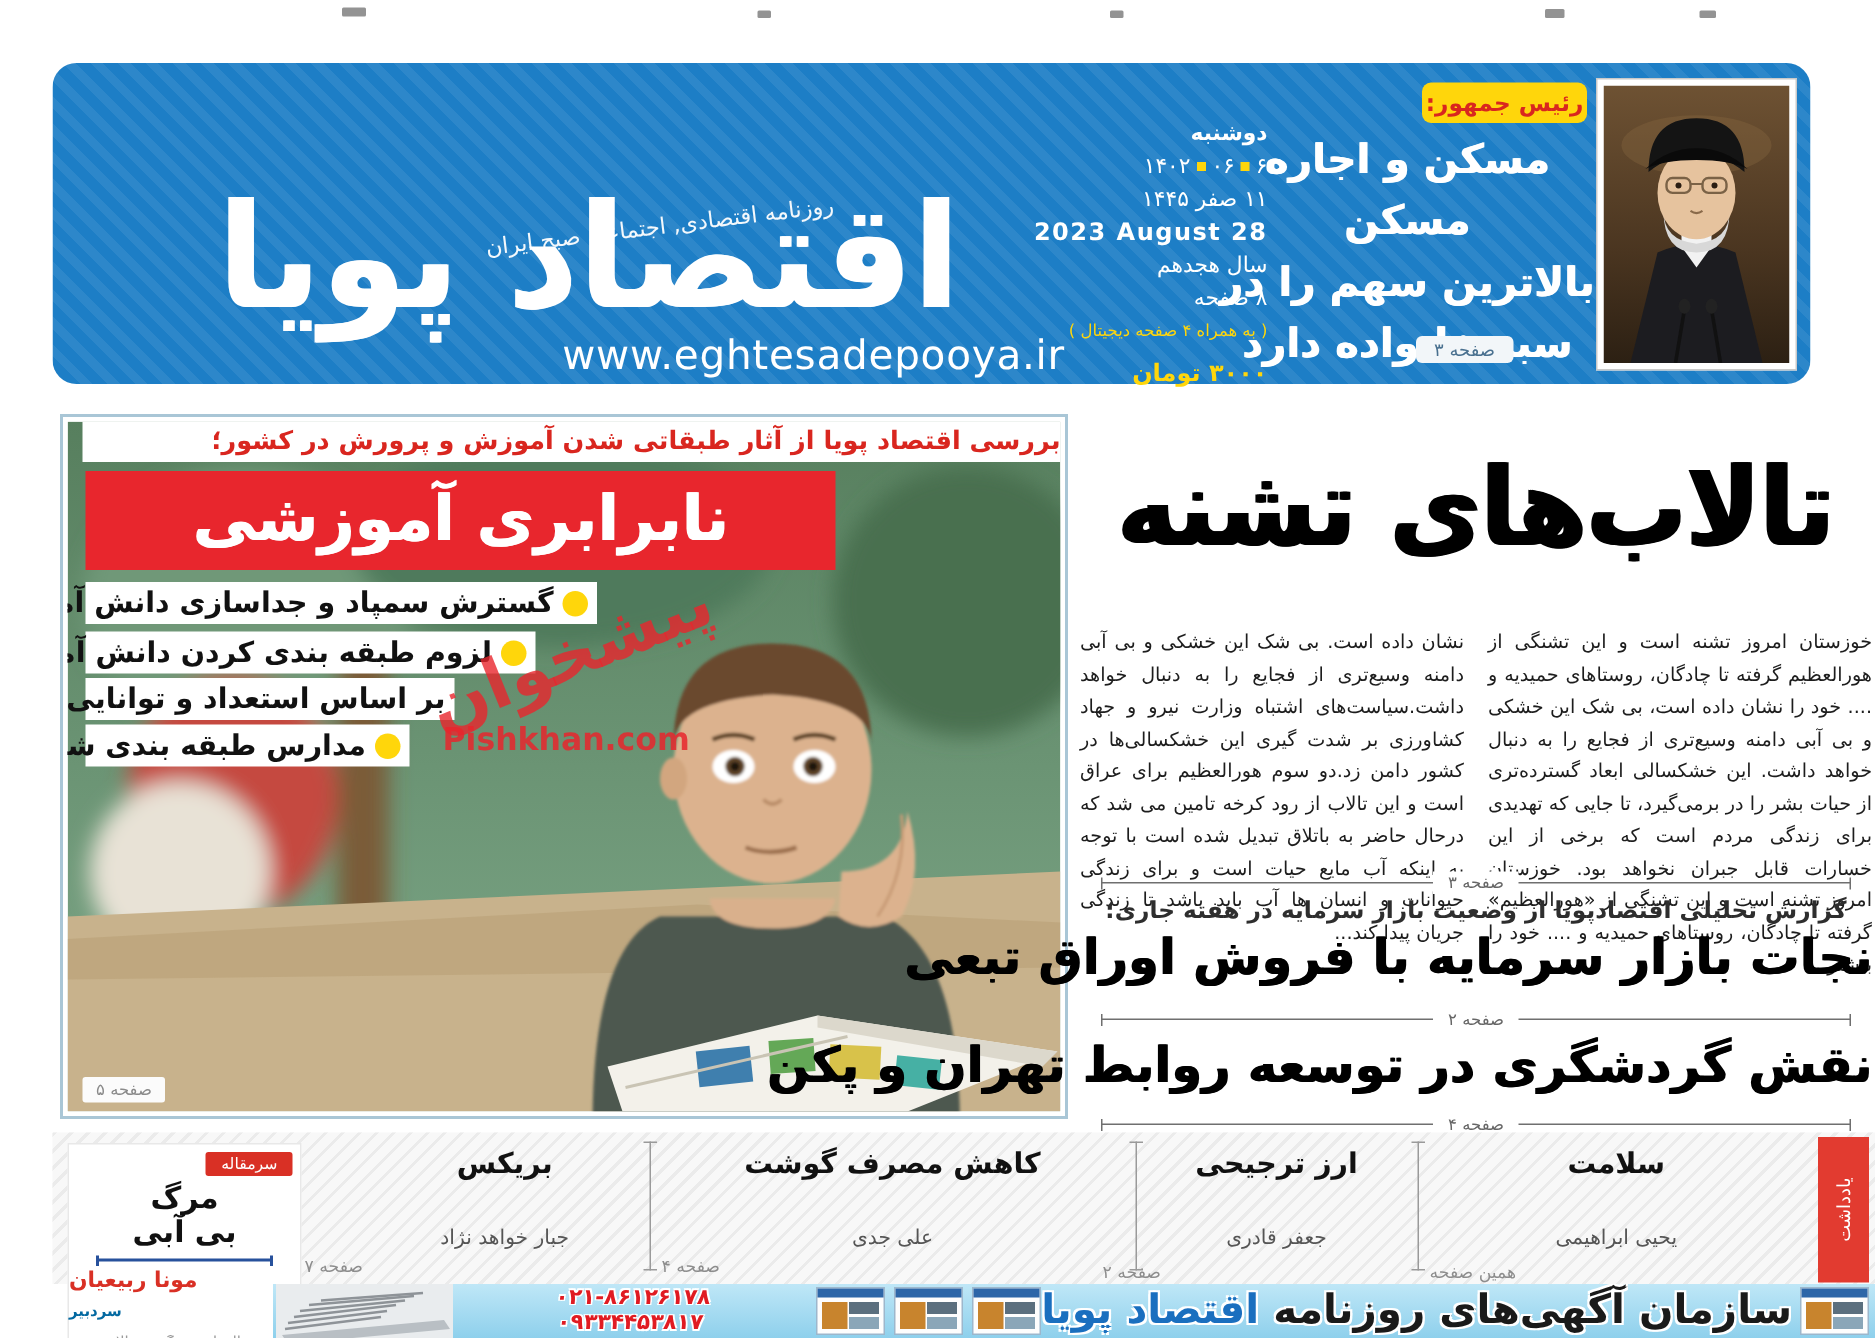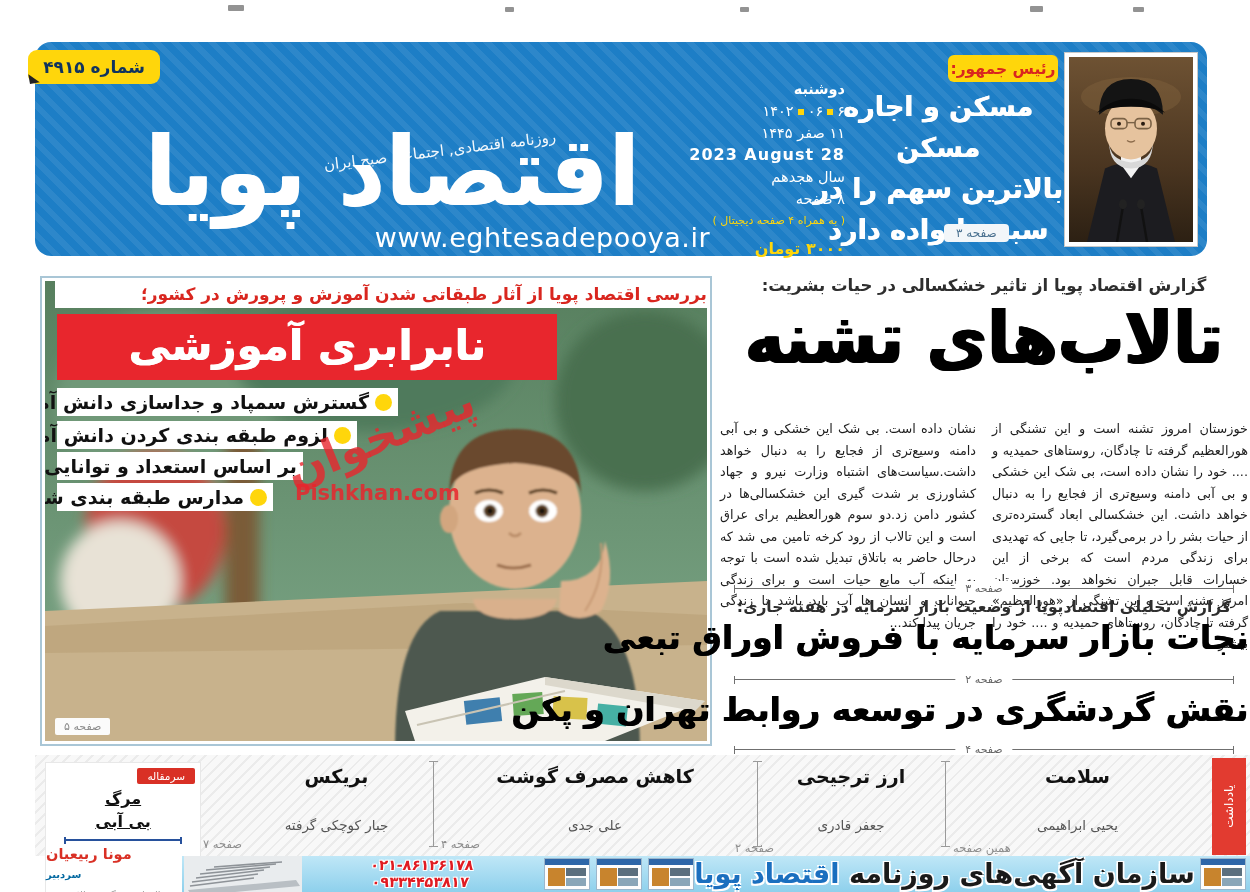--- a/index.html
+++ b/index.html
@@ -154,21 +154,21 @@
 
   
   #editorial {
     position:absolute; left:10px; top:7px; width:156px; height:132px; background:#fff;
     border:1px solid #e8e8e8;
   }
   #editorial-badge {
     position:absolute; right:5px; top:5px; background:#d93025; color:#fff; font-size:10.5px;
     padding:2px 10px; border-radius:2px; direction:rtl;
   }
-  #editorial-title { position:absolute; top:24px; width:100%; text-align:center; direction:rtl; font-weight:bold; font-size:16px; line-height:23px; color:#111;text-decoration:underline; }
+  #editorial-title { position:absolute; top:24px; width:100%; text-align:center; direction:rtl; font-weight:bold; font-size:20px; line-height:23px; color:#111; }
   #editorial-line { position:absolute; left:18px; right:18px; top:76px; border-top:2px solid #27519c; }
   #editorial-line::before, #editorial-line::after { content:""; position:absolute; top:-4px; width:2px; height:7px; background:#27519c; }
   #editorial-line::before { left:0; } #editorial-line::after { right:0; }
   #editorial-author { position:absolute; top:83px; width:100%; text-align:left; color:#d93025; font-weight:bold; font-size:14.5px; direction:rtl; }
   #editorial-role { position:absolute; top:106px; width:100%; text-align:left; color:#0369a1; font-weight:bold; font-size:10px; direction:rtl; }
   #editorial-teaser { position:absolute; top:127px; width:100%; text-align:center; color:#9a9a9a; font-size:10px; direction:rtl; white-space:nowrap; overflow:hidden; }
 
   
   #ad-banner {
     position:absolute; left:182px; top:856px; width:1068px; height:36px;
@@ -255,21 +255,20 @@
           <circle cx="74" cy="67" r="2" fill="#2a1d12"></circle>
         <path d="M58 84 Q62 87 66 84" stroke="#8a6a4a" stroke-width="1.4" fill="none"></path>
         <line x1="48" y1="186" x2="54" y2="150" stroke="#111" stroke-width="2.4"></line>
         <line x1="78" y1="186" x2="72" y2="150" stroke="#111" stroke-width="2.4"></line>
         <ellipse cx="54" cy="148" rx="4" ry="5" fill="#222"></ellipse>
         <ellipse cx="72" cy="148" rx="4" ry="5" fill="#222"></ellipse>
       </svg>
     </div>
   </div>
 
-  <div id="issue-badge">شماره ۴۹۱۵</div>
 
   <div id="photo-block">
     <div id="photo-inner">
       <svg class="scene" viewBox="0 0 662 460" preserveAspectRatio="none">
         <defs>
           <filter id="soft">
               <feGaussianBlur stdDeviation="7"></feGaussianBlur>
             </filter>
           <filter id="mild">
               <feGaussianBlur stdDeviation="1.2"></feGaussianBlur>
@@ -339,21 +338,20 @@
         <span>مدارس طبقه بندی شده</span>
       </div>
 
       <div id="wm-fa">پیشخوان</div>
       <div id="wm-en">Pishkhan.com</div>
       <div id="photo-pageref">صفحه ۵</div>
     </div>
   </div>
 
   <div id="lead-col">
-    <div class="kicker">گزارش اقتصاد پویا از تاثیر خشکسالی در حیات بشریت:</div>
     <div id="lead-headline">تالاب‌های تشنه</div>
     <div id="lead-body">
       <div class="body-col">خوزستان امروز تشنه است و این تشنگی از هورالعظیم گرفته تا چادگان، روستاهای حمیدیه و .... خود را نشان داده است، بی شک این خشکی و بی آبی دامنه وسیع‌تری از فجایع را به دنبال خواهد داشت. این خشکسالی ابعاد گسترده‌تری از حیات بشر را در برمی‌گیرد، تا جایی که تهدیدی برای زندگی مردم است که برخی از این خسارات قابل جبران نخواهد بود. خوزستان امروز تشنه است و این تشنگی از «هورالعظیم» گرفته تا چادگان، روستاهای حمیدیه و .... خود را بیشتر</div>
       <div class="body-col">نشان داده است. بی شک این خشکی و بی آبی دامنه وسیع‌تری از فجایع را به دنبال خواهد داشت.سیاست‌های اشتباه وزارت نیرو و جهاد کشاورزی بر شدت گیری این خشکسالی‌ها در کشور دامن زد.دو سوم هورالعظیم برای عراق است و این تالاب از رود کرخه تامین می شد که درحال حاضر به باتلاق تبدیل شده است با توجه به اینکه آب مایع حیات است و برای زندگی حیوانات و انسان ها آب باید باشد تا زندگی جریان پیدا کند...</div>
     </div>
 
     <div class="hdivider" style="top:305px;">
       <span class="hd-line"></span>
       <span class="hd-label">صفحه ۳</span>
     </div>
@@ -383,21 +381,21 @@
       <div id="editorial-line"></div>
       <div id="editorial-author">مونا ربیعیان</div>
       <div id="editorial-role">سردبیر</div>
       <div id="editorial-teaser">تالاب هورالعظیم بزرگترین تالاب مرزی</div>
     </div>
 
     <div class="cpage" style="left:168px; top:82px;">صفحه ۷</div>
 
     <div class="colm" style="left:205px; width:193px;">
       <div class="ctitle">بریکس</div>
-      <div class="cauthor">جبار کوچکی گرفته</div>
+      <div class="cauthor">جبار خواهد نژاد</div>
     </div>
     <div class="vdiv" style="left:398px;"></div>
     <div class="cpage" style="left:406px; top:82px;">صفحه ۴</div>
 
     <div class="colm" style="left:398px; width:324px;">
       <div class="ctitle">کاهش مصرف گوشت</div>
       <div class="cauthor">علی جدی</div>
     </div>
     <div class="vdiv" style="left:722px;"></div>
     <div class="cpage" style="left:700px; top:86px;">صفحه ۲</div>

